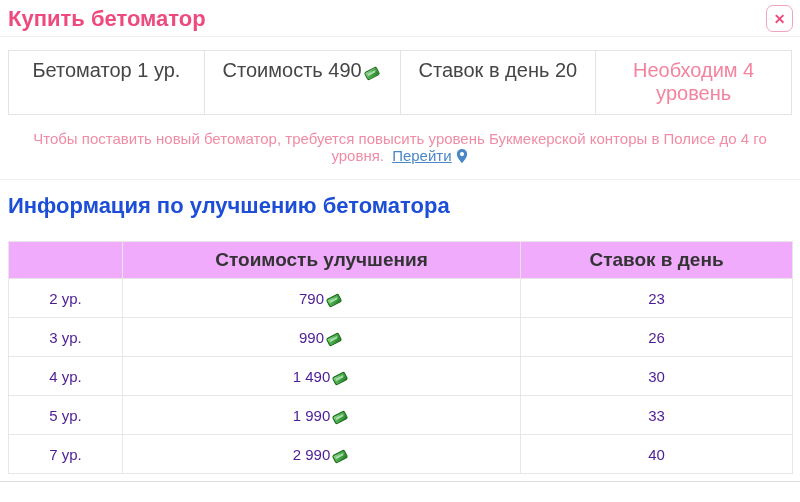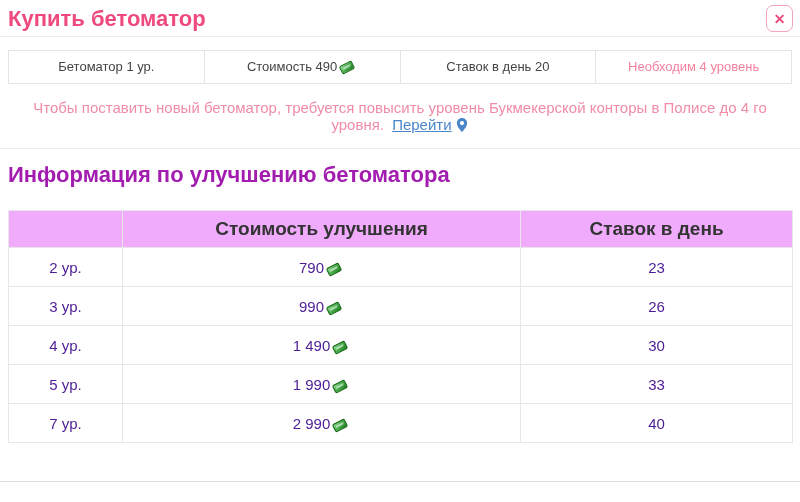--- a/index.html
+++ b/index.html
@@ -21,33 +21,33 @@
   .ticket{display:inline-block;width:14px;height:9px;box-sizing:border-box;
     background:linear-gradient(150deg,#9adf9a 0%,#4caf50 45%,#1e7d1e 100%);
     border:1px solid #156615;border-radius:2px;transform:rotate(-28deg);
     vertical-align:-1px;margin:0 3px;position:relative;}
   .ticket::after{content:"";position:absolute;left:2px;right:2px;top:2px;height:2px;
     background:rgba(255,255,255,.55);transform:skewX(-25deg);}
 
   
   .stats{display:flex;margin:13px 8px 0;}
   .stat{flex:1;box-sizing:border-box;border:1px solid #e4e4e4;margin-left:-1px;
-    padding:8px 0 9px;text-align:center;font-size:13px;color:#454545;background:#fff;}
+    padding:8px 0 9px;text-align:center;font-size:20px;color:#454545;background:#fff;}
   .stat:first-child{margin-left:0;}
   .stat--alert{color:#f4839f;text-align:center;}
 
   
   .note{margin:15px 8px 0;text-align:center;font-size:15px;color:#f08ca6;}
   .note a{color:#4a86c8;margin-left:4px;}
   .pin-icon{vertical-align:-3px;margin-left:3px;}
 
   .sec-divider{margin-top:15px;border-bottom:1px solid #ededed;}
 
   
-  .sec-title{margin:13px 0 0;padding:0 8px;font-size:22px;line-height:26px;font-weight:600;color:#a21caf;}
+  .sec-title{margin:13px 0 0;padding:0 8px;font-size:22px;line-height:26px;font-weight:600;color:#1d4ed8;}
 
   
   table{margin:22px 8px 0;width:784px;border-collapse:collapse;table-layout:fixed;}
   th,td{border:1px solid #e7e7e7;text-align:center;vertical-align:middle;}
   thead th{background:#f0abfc;font-size:19px;font-weight:700;color:#333;height:34px;}
   tbody td{font-size:15px;color:#4c1d95;height:36px;background:#fff;}
   col.c-level{width:114px;} col.c-cost{width:398px;} col.c-bets{width:272px;}
 
   
   .bottom-line{position:absolute;left:0;right:0;bottom:2px;border-top:1px solid #dcdcdc;}

